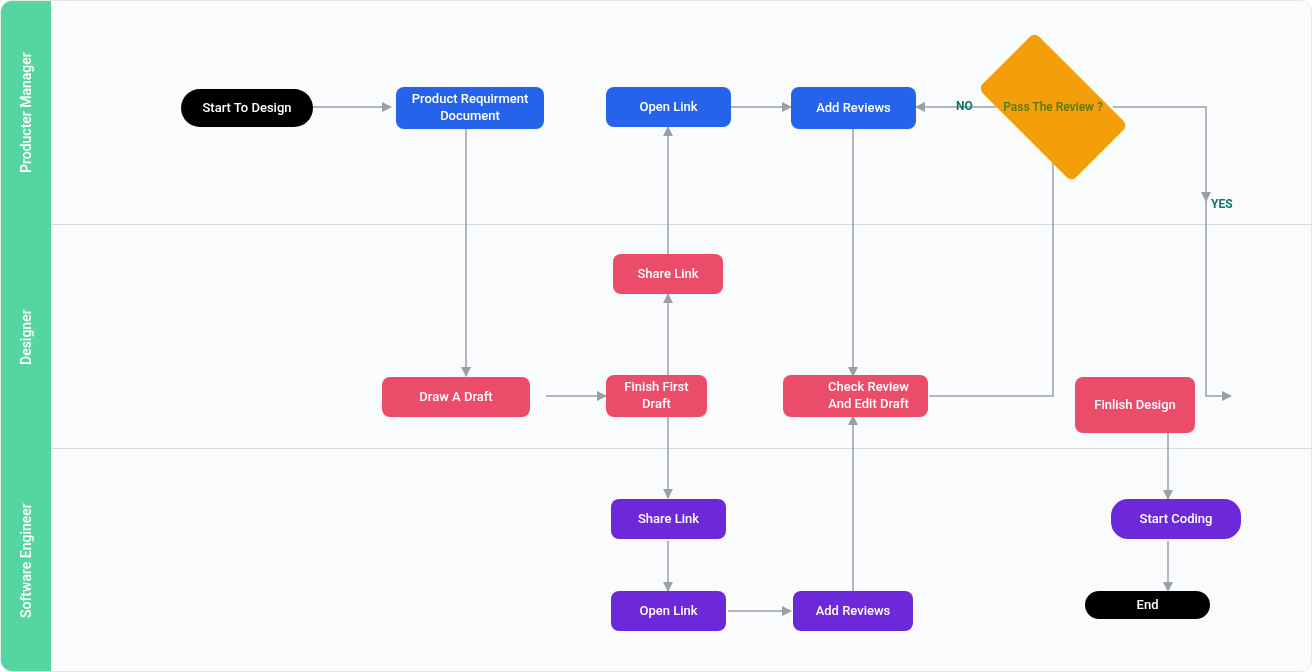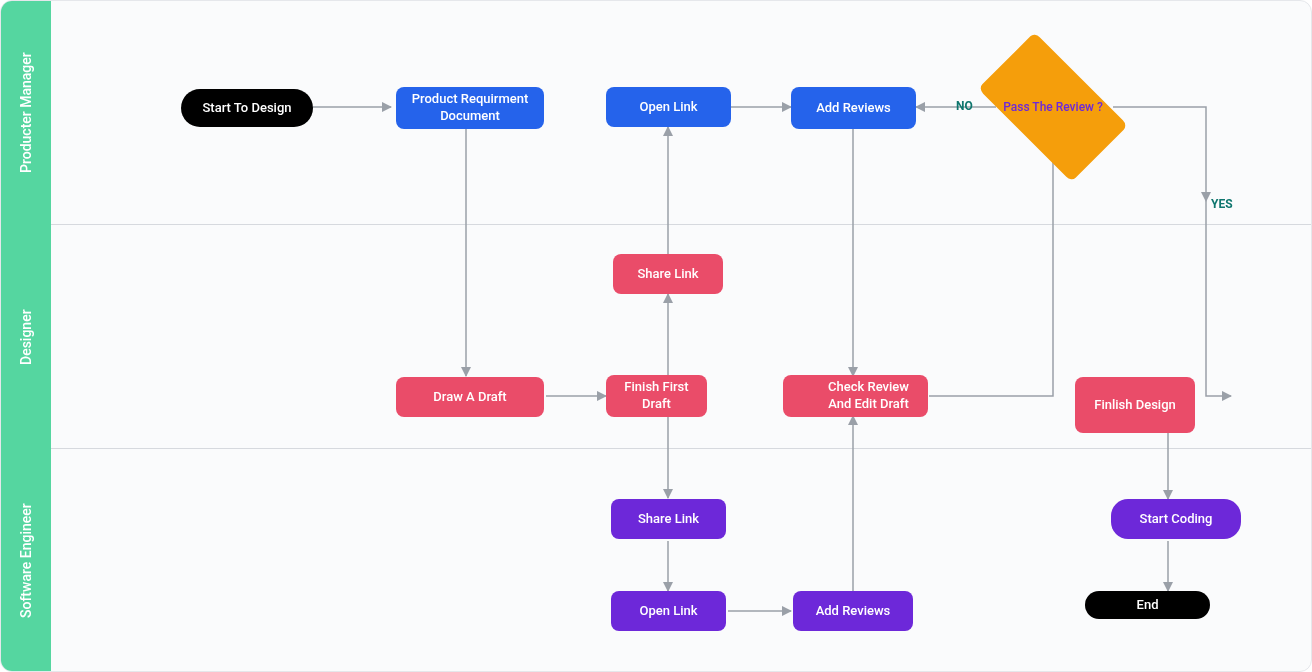--- a/index.html
+++ b/index.html
@@ -19,21 +19,21 @@
     position:absolute; display:flex; align-items:center; justify-content:center;
     text-align:center; color:#fff; font-size:13px; line-height:1.3;
     border-radius:8px; padding:6px 10px; font-weight:500;
   }
   .blue{background:#2563eb;} .red{background:#ea4c69;} .purple{background:#6d28d9;}
   .pill{background:#000000; border-radius:30px;}
   .diamond{
     position:absolute; width:110px; height:80px; display:flex;align-items:center;justify-content:center;
   }
   .diamond .shape{position:absolute;inset:0;background:#f59e0b;transform:rotate(45deg) scaleX(1.2);border-radius:6px;}
-  .diamond .t{position:relative;color:#6d28d9;font-size:12px;font-weight:500;text-align:center;line-height:1.2;}
+  .diamond .t{position:relative;color:#4d7c0f;font-size:12px;font-weight:500;text-align:center;line-height:1.2;}
   .dlabel{position:absolute;font-size:12px;font-weight:700;color:#0f766e;}
   svg.arrows{position:absolute;left:0;top:0;width:1312px;height:672px;pointer-events:none;}
 </style>
 </head>
 <body>
 
 <div class="container">
 
   <div class="lane-label" style="top:0;height:224px;">
       <span>Producter Manager</span>
@@ -91,21 +91,21 @@
   <div class="diamond" style="left:997px;top:66px;">
     <div class="shape"></div>
       <div class="t">Pass The Review ?</div>
   </div>
   <div class="dlabel" style="left:955px;top:98px;">NO</div>
   <div class="dlabel" style="left:1210px;top:196px;">YES</div>
 
   <div class="node red" style="left:612px;top:253px;width:110px;height:40px;">
       <span>Share Link</span>
     </div>
-  <div class="node red" style="left:395px;top:376px;width:148px;height:40px;">
+  <div class="node red" style="left:381px;top:376px;width:148px;height:40px;">
       <span>Draw A Draft</span>
     </div>
   <div class="node red" style="left:605px;top:374px;width:101px;height:42px;">
       <span>Finish First Draft</span>
     </div>
   <div class="node red" style="left:782px;top:374px;width:145px;height:42px;padding-left:36px;">
       <span>Check Review And Edit Draft</span>
     </div>
   <div class="node red" style="left:1074px;top:376px;width:120px;height:56px;">
       <span>Finlish Design</span>

